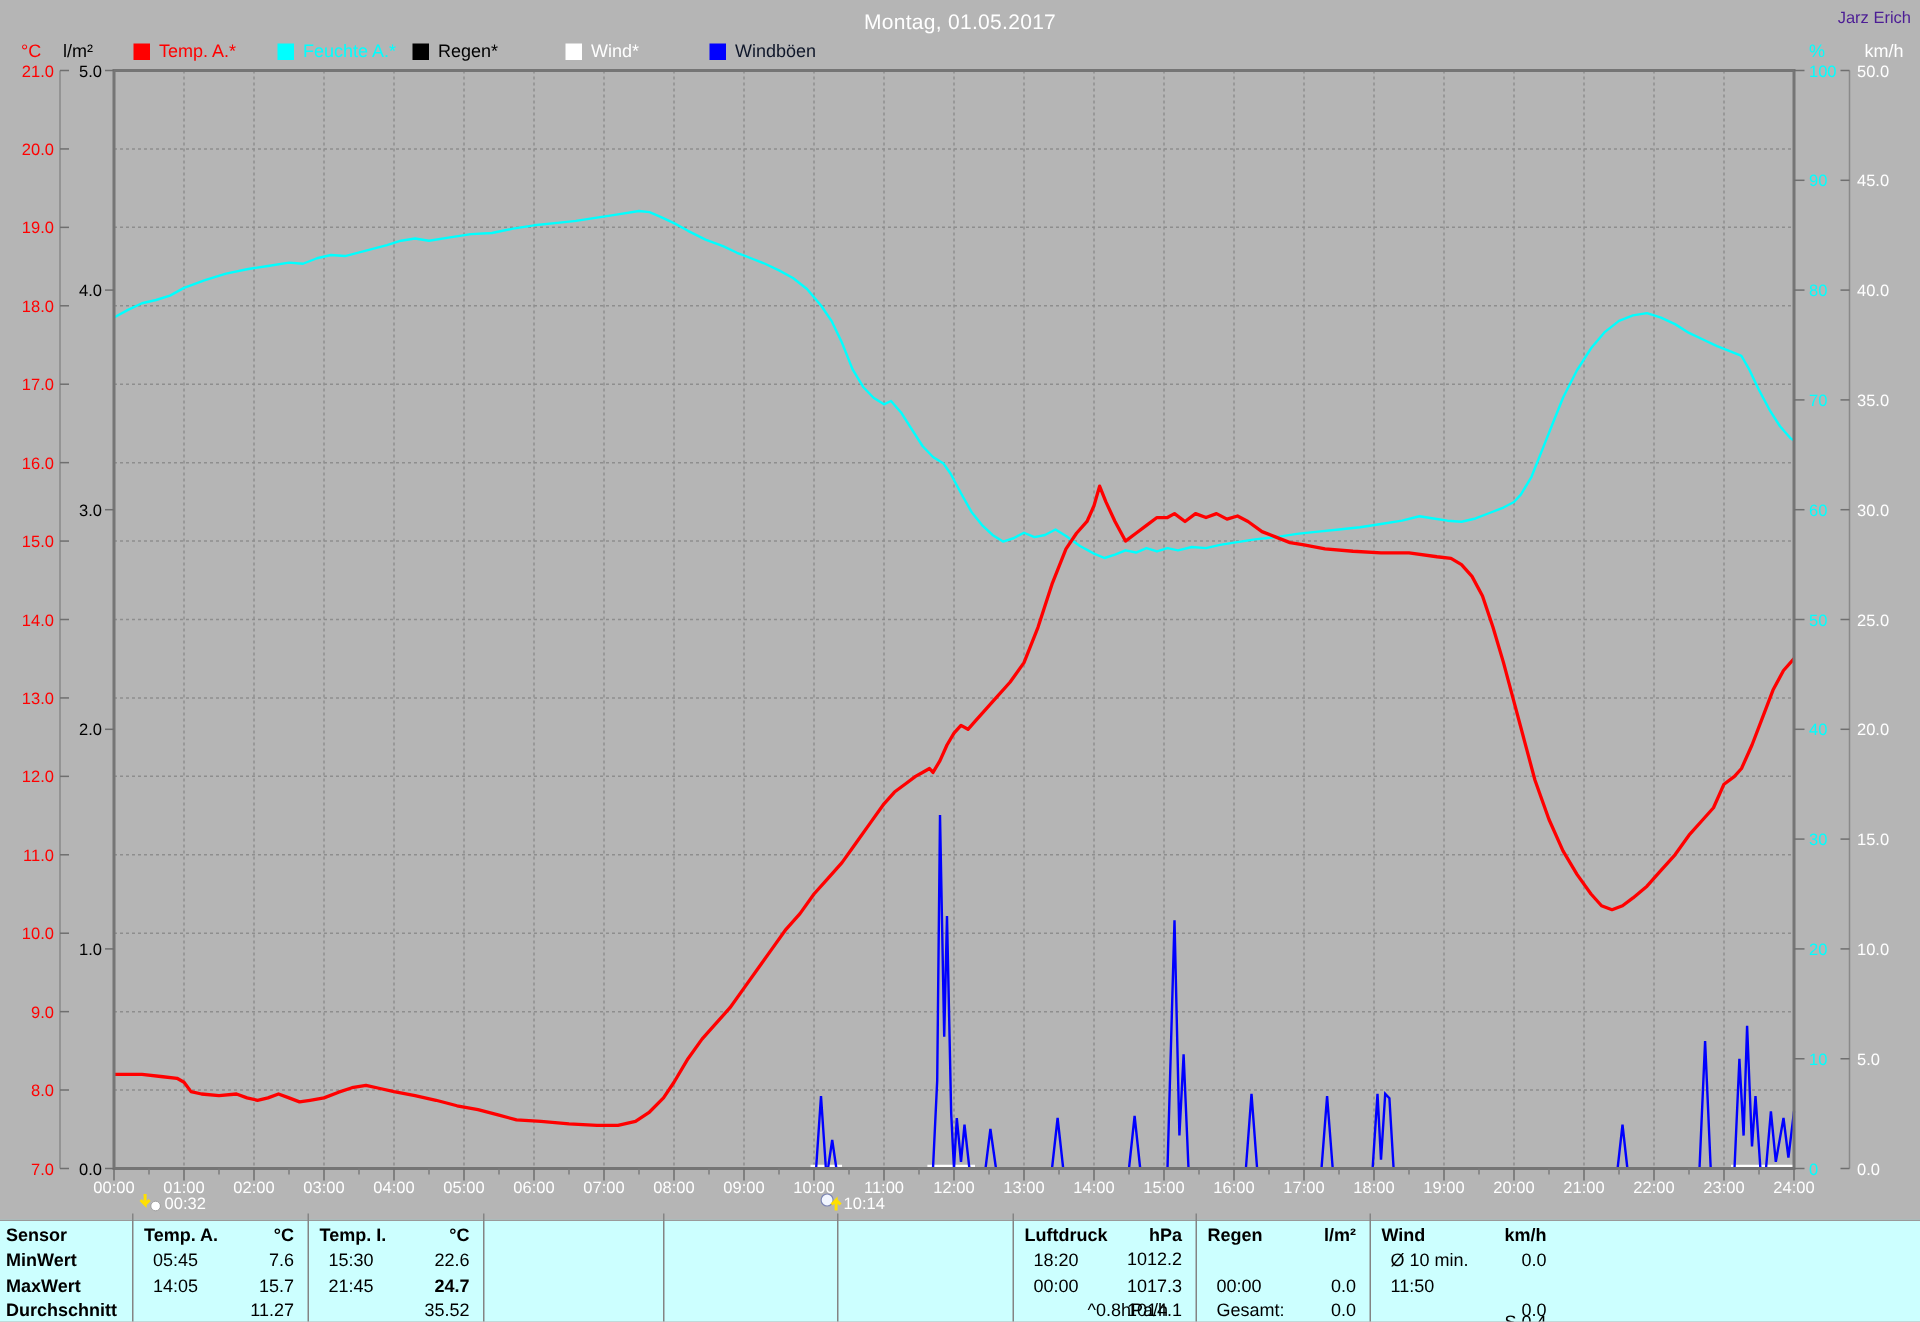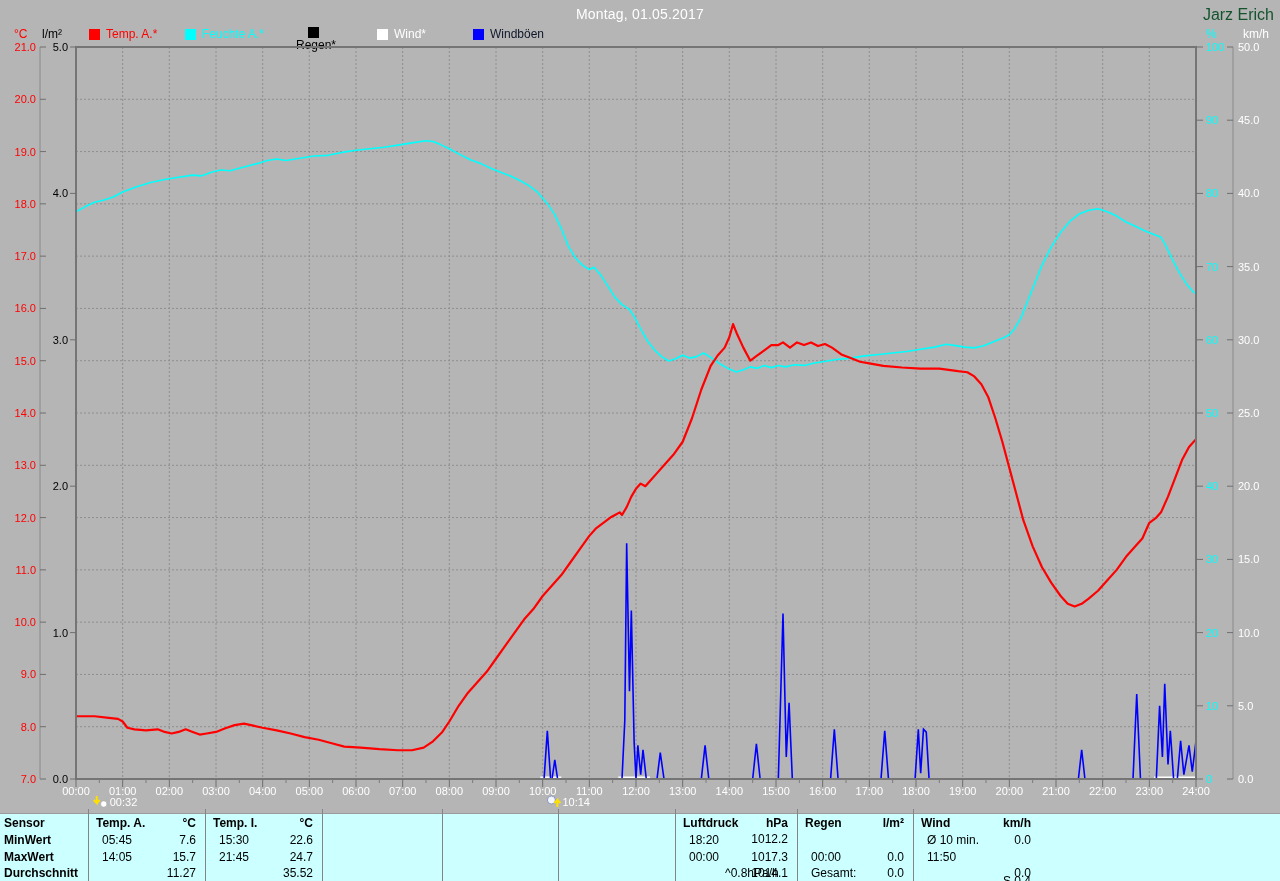--- a/index.html
+++ b/index.html
@@ -4,21 +4,21 @@
 <style>
   html,body{margin:0;padding:0}
   body{
     width:1280px;height:881px;position:relative;overflow:hidden;
     background:#b5b5b5;
     font-family:"Liberation Sans",sans-serif;
     -webkit-font-smoothing:none;
   }
   .abs{position:absolute}
   #title-bar{top:6px;left:0;width:100%;text-align:center;color:#ffffff;font-size:14px;letter-spacing:.2px}
-  #author{top:6px;right:6px;color:#14532d;font-size:16px}
+  #author{top:6px;right:6px;color:#4c1d95;font-size:11px}
   #legend-row{top:27px;left:0;width:100%;height:16px}
   .unit-label{position:absolute;font-size:12px;top:0}
   #unit-c{left:14px;color:#ff0000}
   #unit-lm2{left:42px;color:#000000}
   #unit-pct{left:1206px;color:#00ffff}
   #unit-kmh{left:1243px;color:#ffffff}
   .legend-item{position:absolute;top:0;height:14px;display:flex;align-items:center}
   .legend-swatch{width:11px;height:11px;margin-right:6px;flex:0 0 auto}
   .legend-label{font-size:12px;white-space:nowrap}
   #chart-svg{top:0;left:0}
@@ -41,21 +41,21 @@
   <span class="unit-label" id="unit-pct">%</span>
   <span class="unit-label" id="unit-kmh">km/h</span>
 <div class="legend-item" style="left: 89px;">
       <span class="legend-swatch" style="background: rgb(255, 0, 0);"></span>
       <span class="legend-label" style="color: rgb(255, 0, 0);">Temp. A.*</span>
     </div>
     <div class="legend-item" style="left: 185px;">
       <span class="legend-swatch" style="background: rgb(0, 255, 255);"></span>
       <span class="legend-label" style="color: rgb(0, 255, 255);">Feuchte A.*</span>
     </div>
-    <div class="legend-item" style="left: 296px; flex-direction: column;">
+    <div class="legend-item" style="left: 275px;">
       <span class="legend-swatch" style="background: rgb(0, 0, 0);"></span>
       <span class="legend-label" style="color: rgb(0, 0, 0);">Regen*</span>
     </div>
     <div class="legend-item" style="left: 377px;">
       <span class="legend-swatch" style="background: rgb(255, 255, 255);"></span>
       <span class="legend-label" style="color: rgb(255, 255, 255);">Wind*</span>
     </div>
     <div class="legend-item" style="left: 473px;">
       <span class="legend-swatch" style="background: rgb(0, 0, 255);"></span>
       <span class="legend-label" style="color: #0f172a;">Windböen</span>
@@ -315,21 +315,21 @@
     <div class="tcell " style="left: 102px; top: 19px;">05:45</div>
     <div class="tcell tright" style="left: 96px; top: 19px; width: 100px;">7.6</div>
     <div class="tcell " style="left: 102px; top: 36px;">14:05</div>
     <div class="tcell tright" style="left: 96px; top: 36px; width: 100px;">15.7</div>
     <div class="tcell tright" style="left: 96px; top: 52px; width: 100px;">11.27</div>
     <div class="tcell tbold" style="left: 213px; top: 2px;">Temp. I.</div>
     <div class="tcell tbold tright" style="left: 213px; top: 2px; width: 100px;">°C</div>
     <div class="tcell " style="left: 219px; top: 19px;">15:30</div>
     <div class="tcell tright" style="left: 213px; top: 19px; width: 100px;">22.6</div>
     <div class="tcell " style="left: 219px; top: 36px;">21:45</div>
-    <div class="tcell tright" style="left: 213px; top: 36px; width: 100px;">24.7</div>
+    <div class="tcell tright" style="left: 213px; top: 36px; width: 100px; font-weight: bold;">24.7</div>
     <div class="tcell tright" style="left: 213px; top: 52px; width: 100px;">35.52</div>
     <div class="tcell tbold" style="left: 683px; top: 2px;">Luftdruck</div>
     <div class="tcell tbold tright" style="left: 683px; top: 2px; width: 105px;">hPa</div>
     <div class="tcell " style="left: 689px; top: 19px;">18:20</div>
     <div class="tcell tright" style="left: 683px; top: 18px; width: 105px;">1012.2</div>
     <div class="tcell " style="left: 689px; top: 36px;">00:00</div>
     <div class="tcell tright" style="left: 683px; top: 36px; width: 105px;">1017.3</div>
     <div class="tcell " style="left: 689px; top: 52px; margin-left: 36px;">^0.8hPa/h</div>
     <div class="tcell tright" style="left: 683px; top: 52px; width: 105px;">1014.1</div>
     <div class="tcell tbold" style="left: 805px; top: 2px;">Regen</div>

